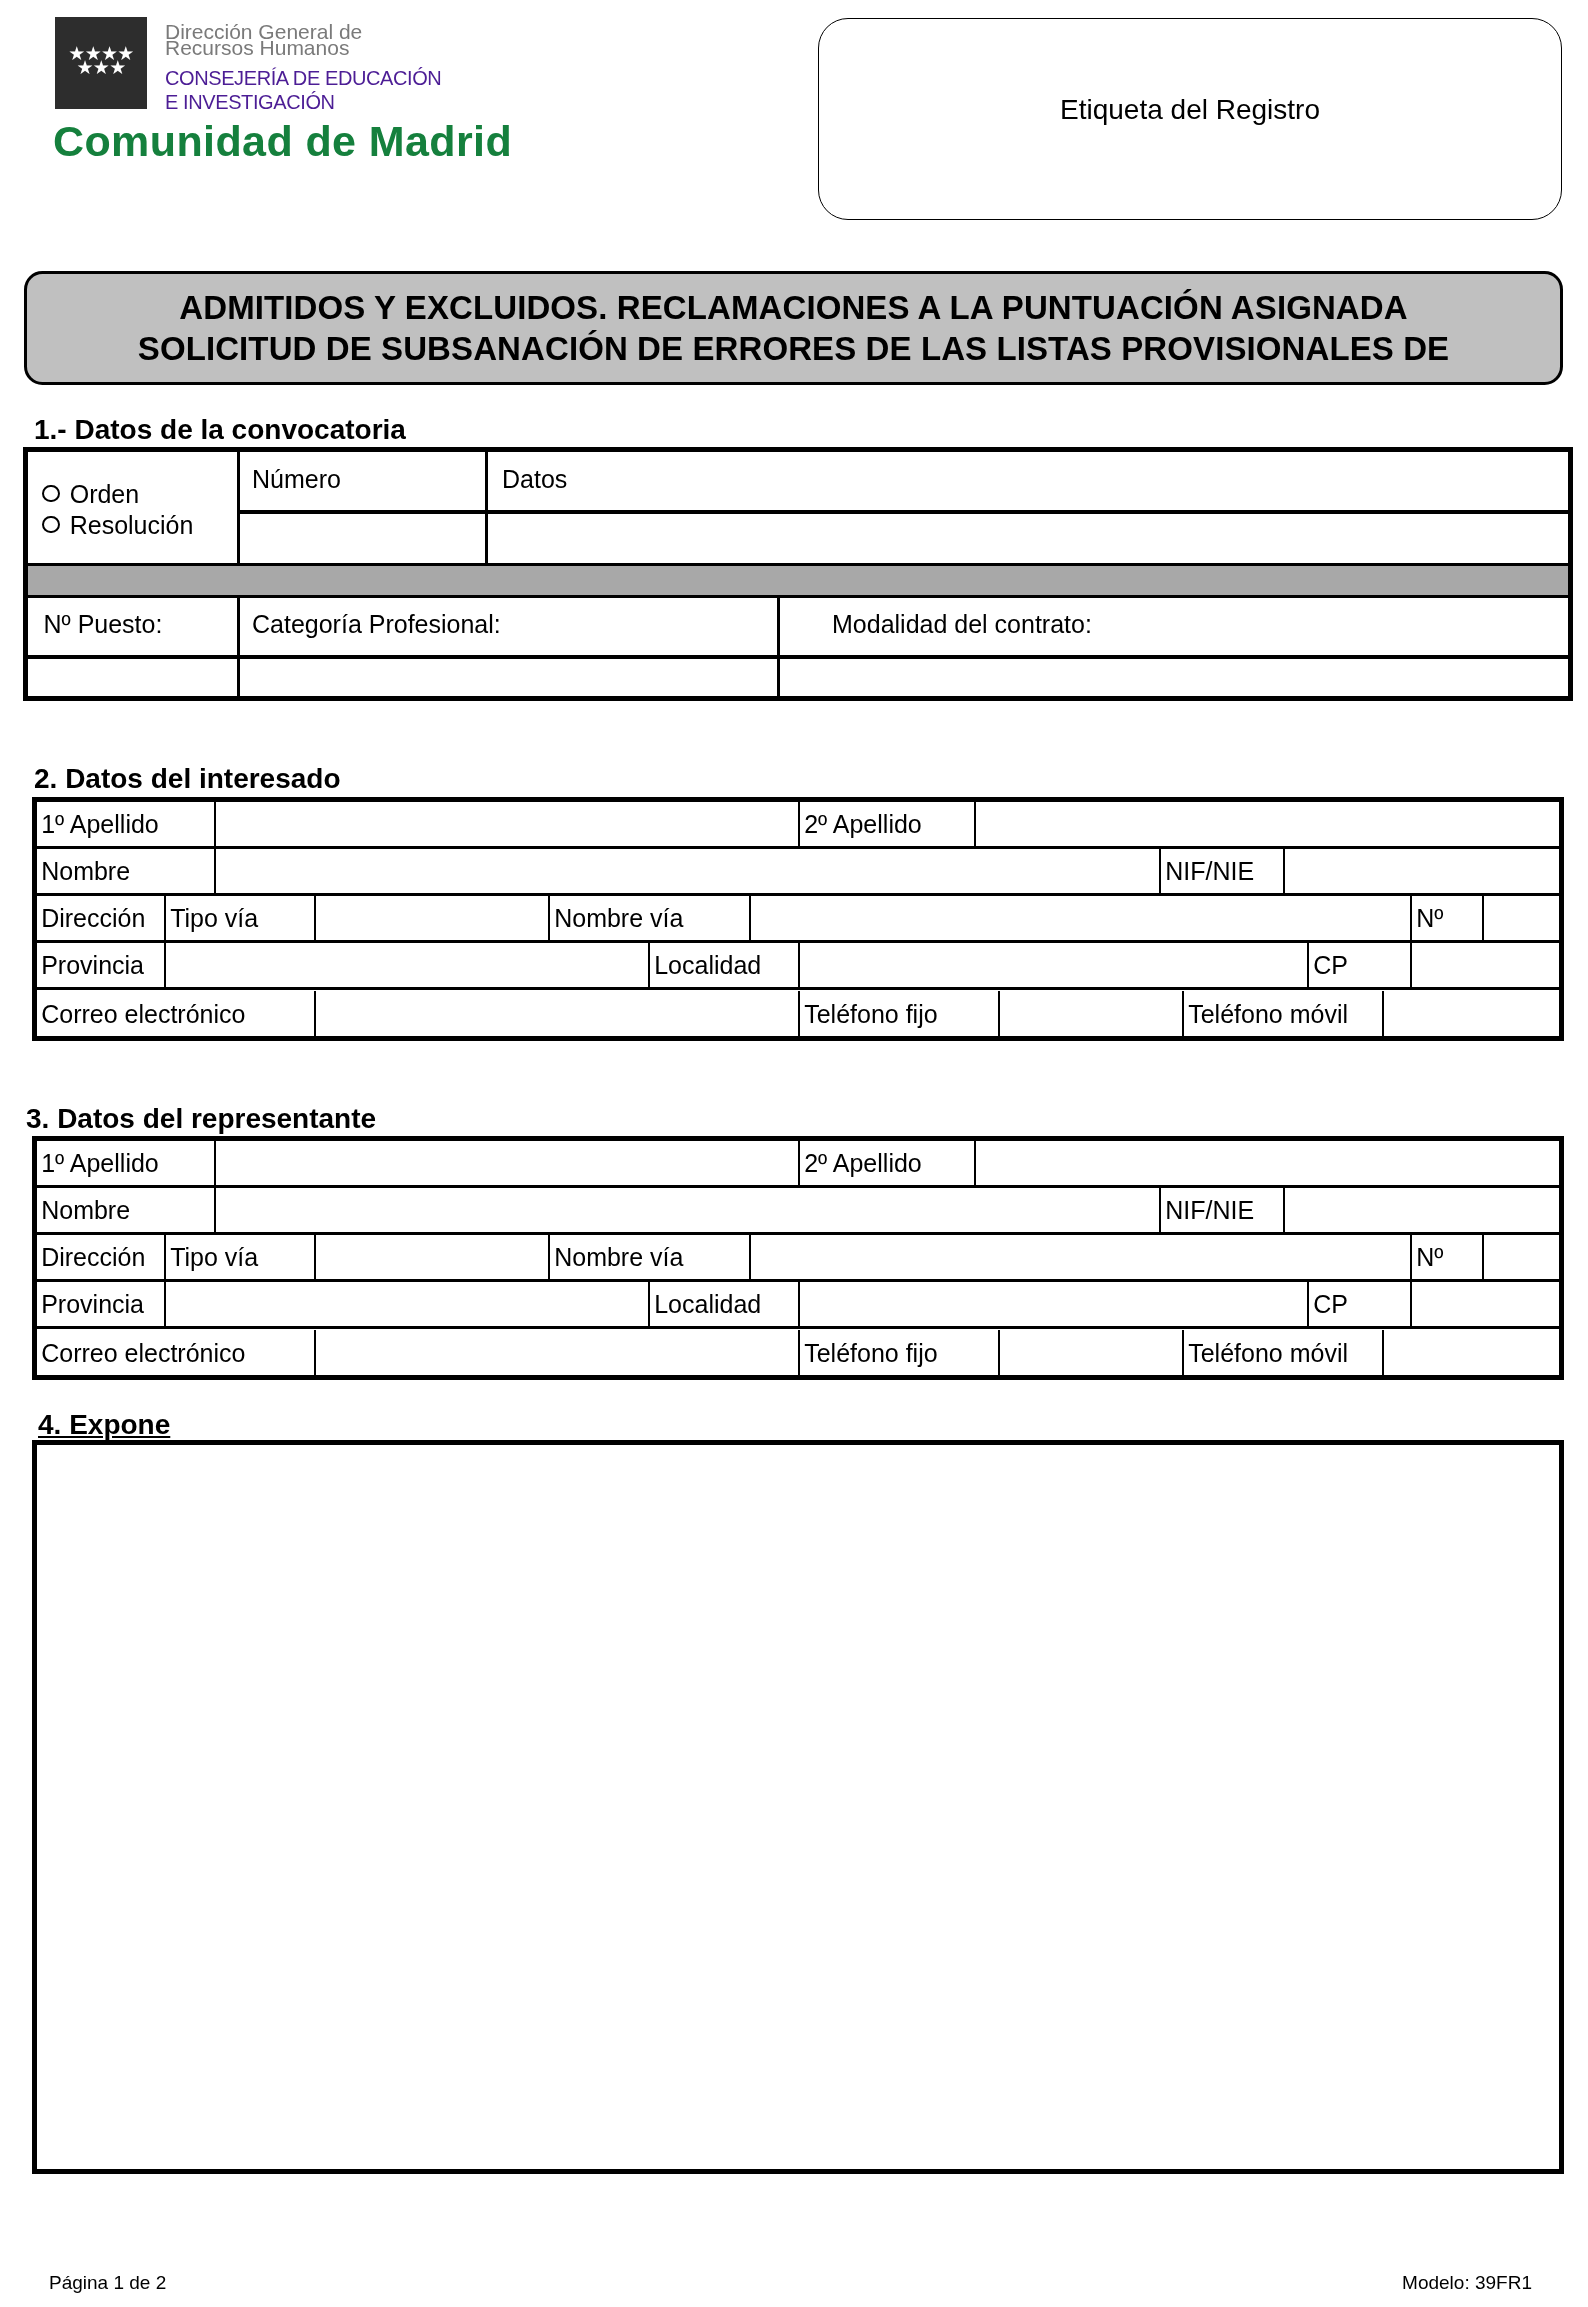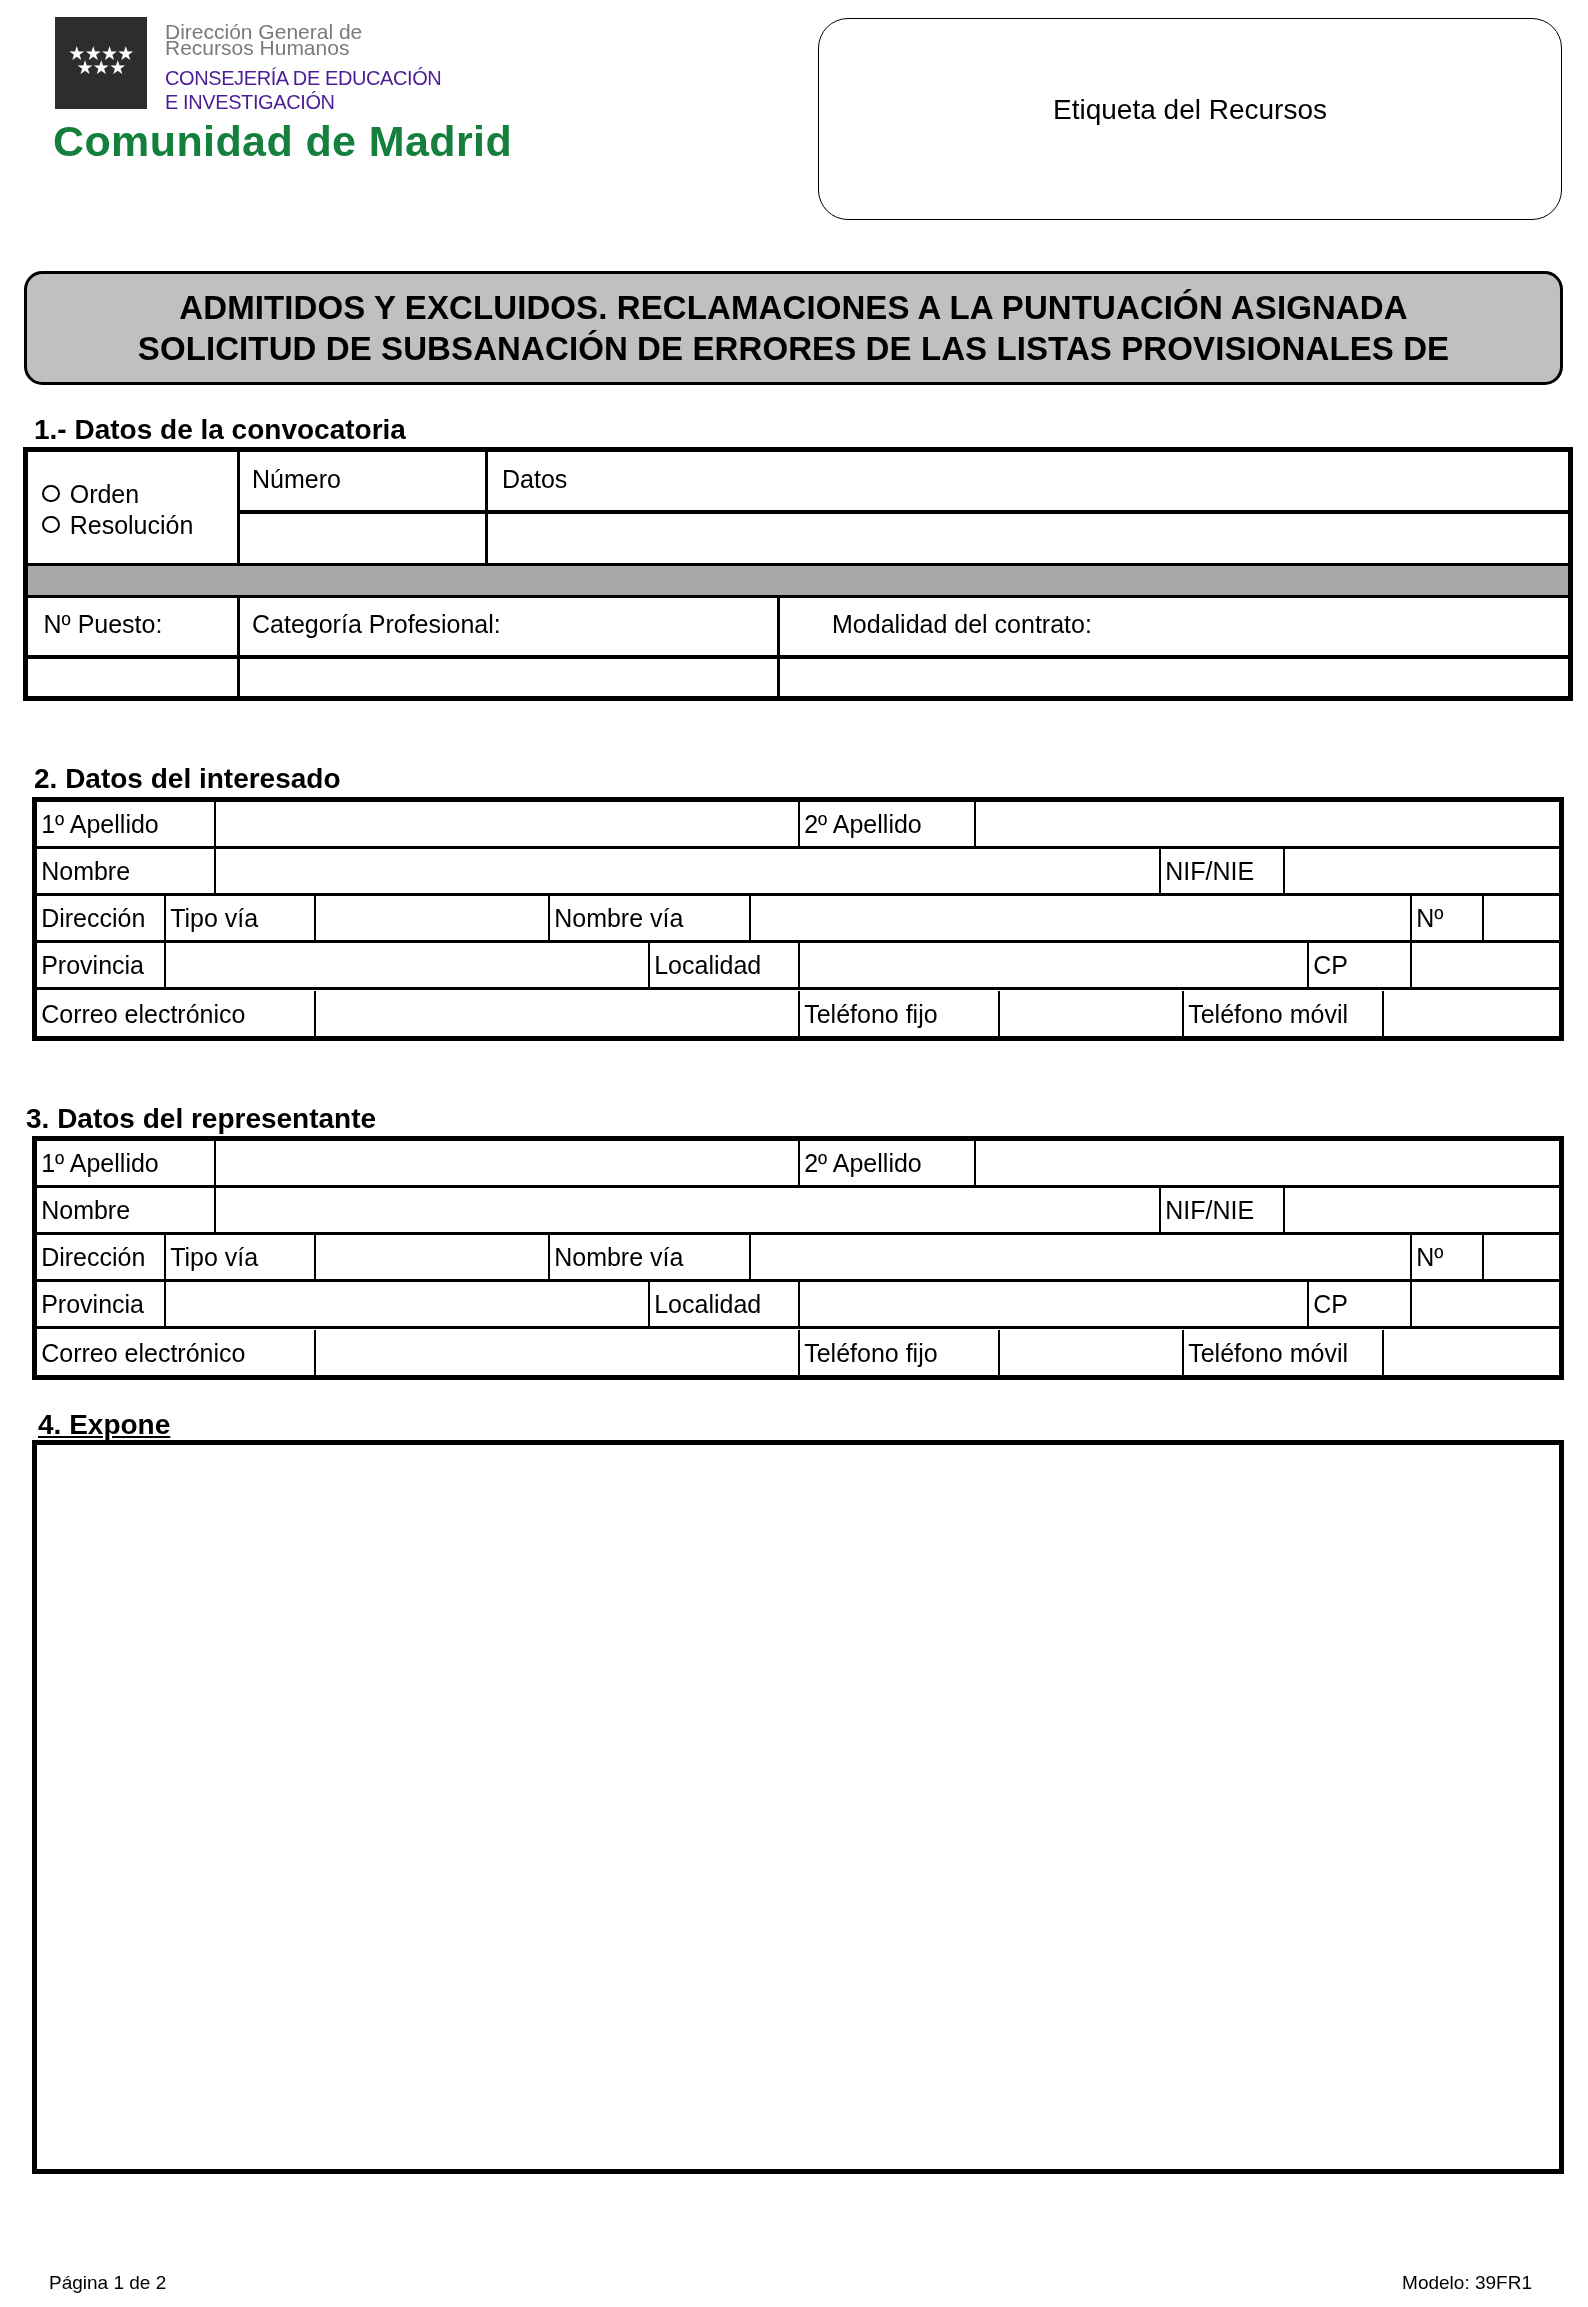--- a/index.html
+++ b/index.html
@@ -50,21 +50,21 @@
 <div class="abs logo-box">
   <div class="logo-stars">★★★★<br>★★★</div>
 </div>
 <div class="abs logo-line" style="top:20px">Dirección General de</div>
 <div class="abs logo-line" style="top:36px">Recursos Humanos</div>
 <div class="abs logo-upper" style="top:66px">CONSEJERÍA DE EDUCACIÓN</div>
 <div class="abs logo-upper" style="top:90px">E INVESTIGACIÓN</div>
 <div class="abs logo-brand">Comunidad de Madrid</div>
 
 <div class="abs registro">
-  <span>Etiqueta del Recursos</span>
+  <span>Etiqueta del Registro</span>
 </div>
 
 <div class="abs title-box">
   <div>
     <div>ADMITIDOS Y EXCLUIDOS. RECLAMACIONES A LA PUNTUACIÓN ASIGNADA</div>
     <div>SOLICITUD DE SUBSANACIÓN DE ERRORES DE LAS LISTAS PROVISIONALES DE</div>
   </div>
 </div>
 
 <div class="abs section-heading" style="left:34px; top:414px;">1.- Datos de la convocatoria</div>

